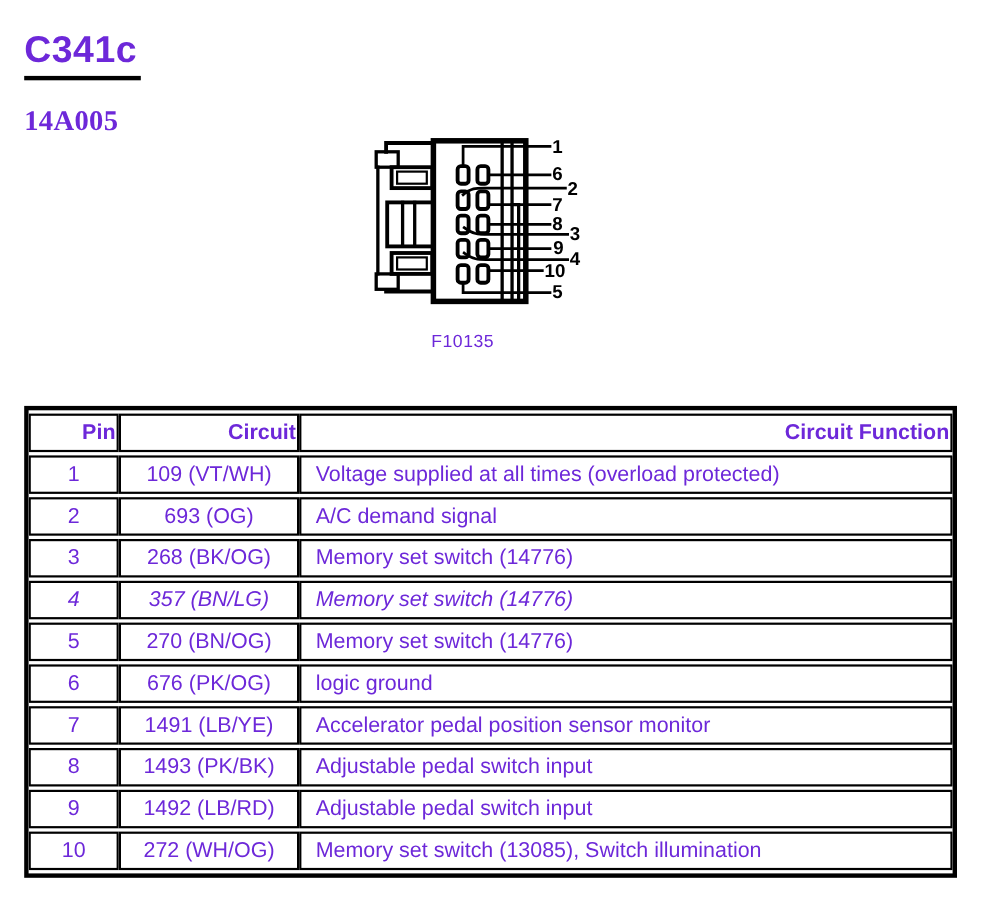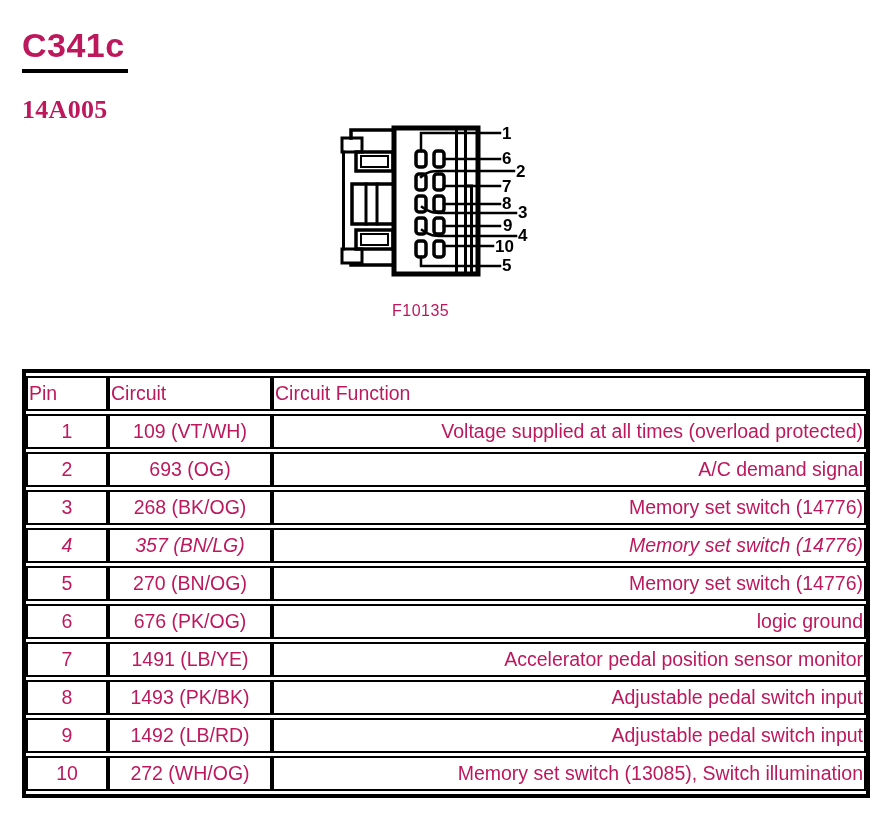--- a/index.html
+++ b/index.html
@@ -1,21 +1,21 @@
 <!DOCTYPE html>
 <html><head>
 <meta charset="utf-8">
 <style>
   html,body{margin:0;padding:0;background:#ffffff;}
   .page{
     position:relative;
     width:892px;height:832px;
     background:#ffffff;
     font-family:"Liberation Sans",sans-serif;
-    color:#be185d;
+    color:#6d28d9;
     overflow:hidden;
   }
   
   .connector-title{
     position:absolute;left:22px;top:28px;
     font-size:34px;font-weight:bold;letter-spacing:.5px;
     border-bottom:4px solid #000;
     padding:0 3px 7px 0;
     display:inline-block;line-height:1.0;
   }
@@ -46,23 +46,23 @@
   }
   table.pinout col.c-pin{width:82px;}
   table.pinout col.c-circuit{width:164px;}
   table.pinout th,table.pinout td{
     border:2px solid #000;
     height:29px;
     vertical-align:middle;
     background:#fff;
     overflow:hidden;white-space:nowrap;
   }
-  table.pinout th{font-weight:normal;text-align:left;}
+  table.pinout th{font-weight:bold;text-align:right;}
   td.pin-cell,td.circuit-cell{text-align:center;}
-  td.function-cell{text-align:right;padding-left:13px;}
+  td.function-cell{text-align:left;padding-left:13px;}
   th.function-head{text-align:center;}
   
   tbody tr:nth-child(4){font-style:italic;}
   svg text{font-family:"Liberation Sans",sans-serif;font-weight:bold;font-size:17px;}
 </style>
 </head>
 <body>
 
 <div class="page">
 

